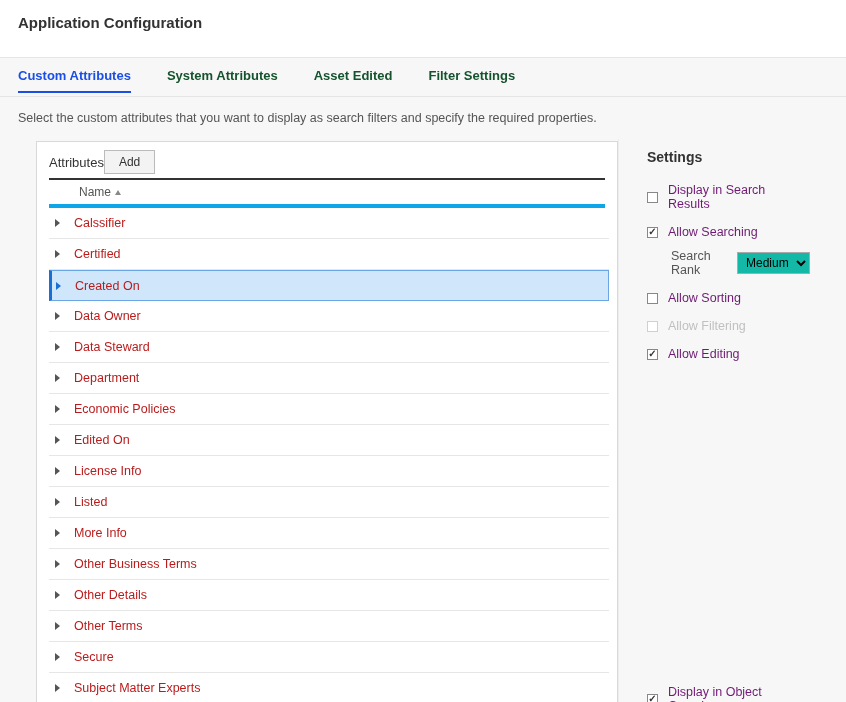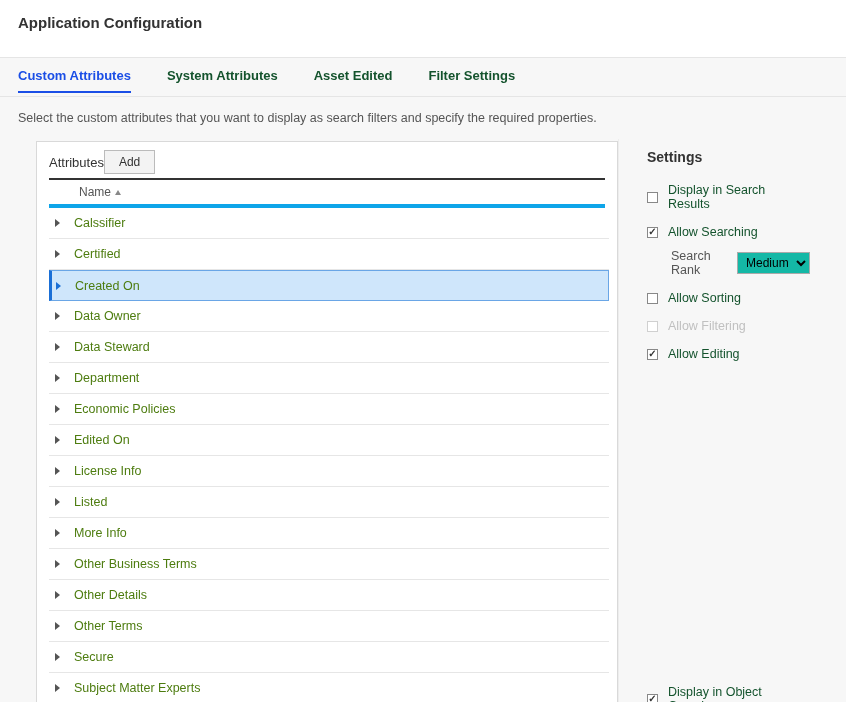--- a/index.html
+++ b/index.html
@@ -93,21 +93,21 @@
   .list-wrap::-webkit-scrollbar { width: 8px; }
   .list-wrap::-webkit-scrollbar-thumb { background: #c9c9c9; border-radius: 4px; }
   .row {
     display: flex;
     align-items: center;
     height: 31px;
     border-bottom: 1px solid #e6e6e6;
     padding-left: 6px;
     cursor: pointer;
     font-size: 12.5px;
-    color: #4d7c0f;
+    color: #b91c1c;
   }
   .row.selected {
     background: #cfe6fb;
     border: 1px solid #6aa6e6;
     border-left: 3px solid #1a6fd6;
     padding-left: 4px;
   }
   .expand-icon {
     display: inline-block;
     width: 0; height: 0;
@@ -124,21 +124,21 @@
     border-left: 1px solid #ededed;
     display: flex;
     flex-direction: column;
   }
   .settings-title { font-size: 14px; font-weight: bold; margin-bottom: 18px; color: #333; }
   .setting-row {
     display: flex;
     align-items: center;
     gap: 10px;
     margin-bottom: 14px;
-    color: #14532d;
+    color: #701a75;
     font-size: 12.5px;
   }
   .setting-row.disabled { color: #c0c0c0; }
   .setting-sub { margin-left: 24px; margin-top: -4px; margin-bottom: 14px; display: flex; align-items: center; gap: 10px; font-size: 12.5px; }
   .chk {
     width: 11px; height: 11px;
     border: 1px solid #888;
     display: inline-flex;
     align-items: center;
     justify-content: center;

